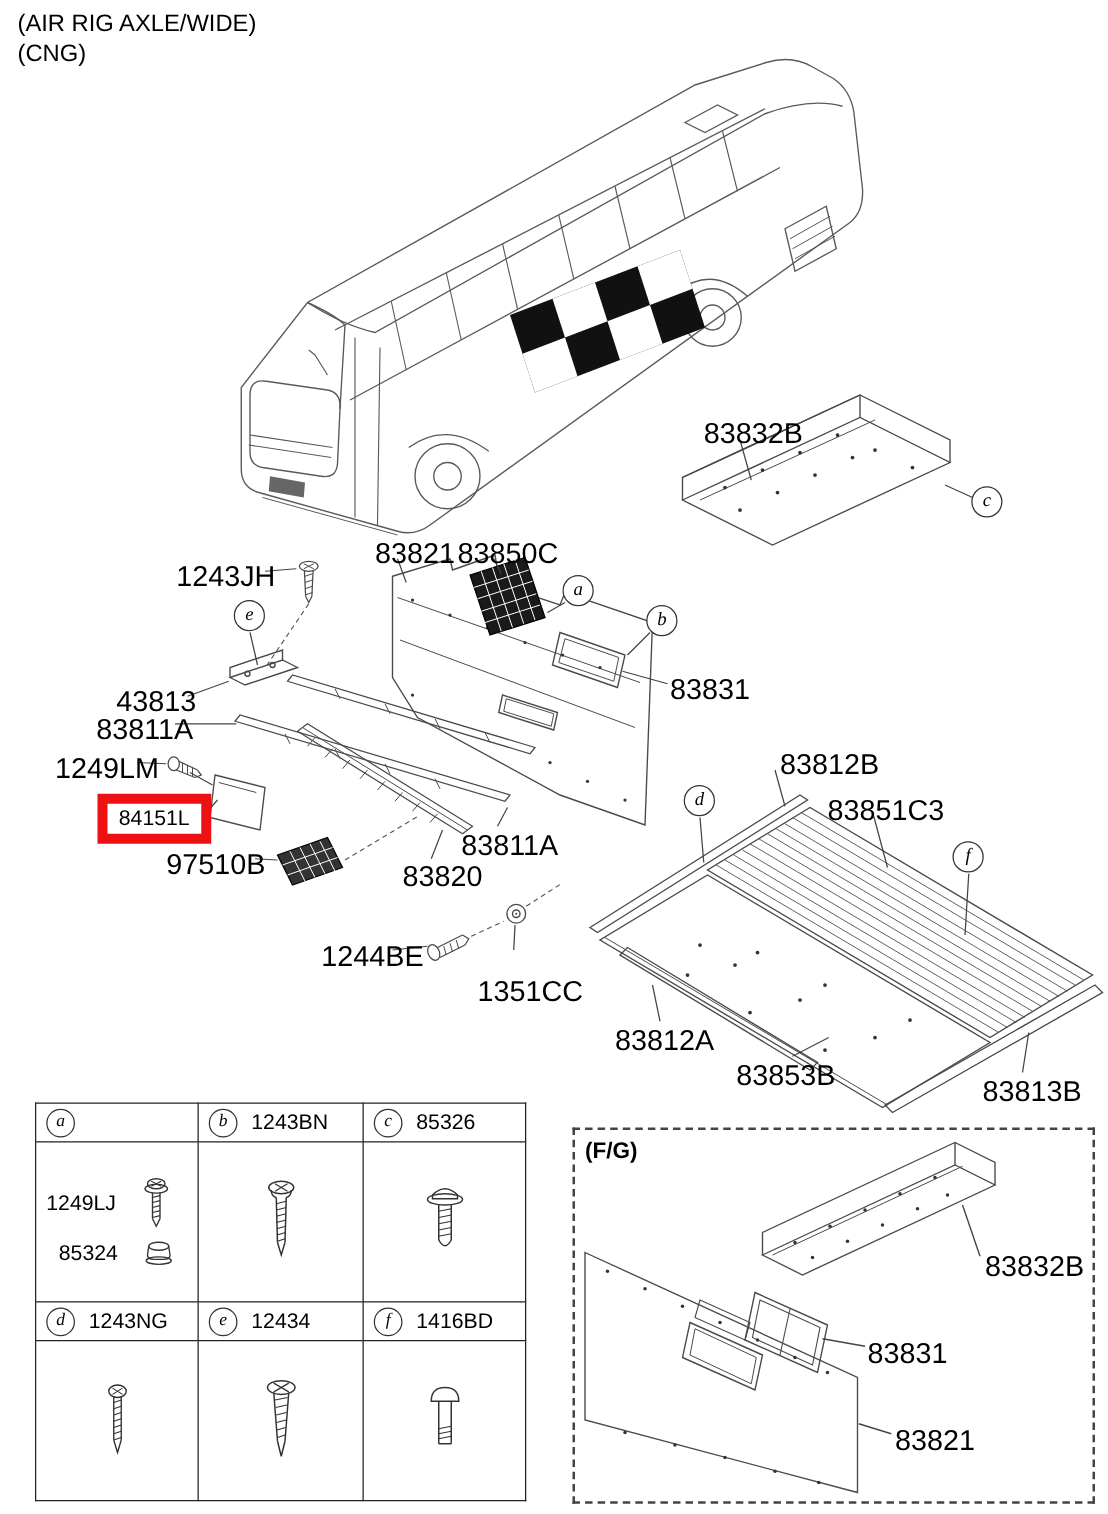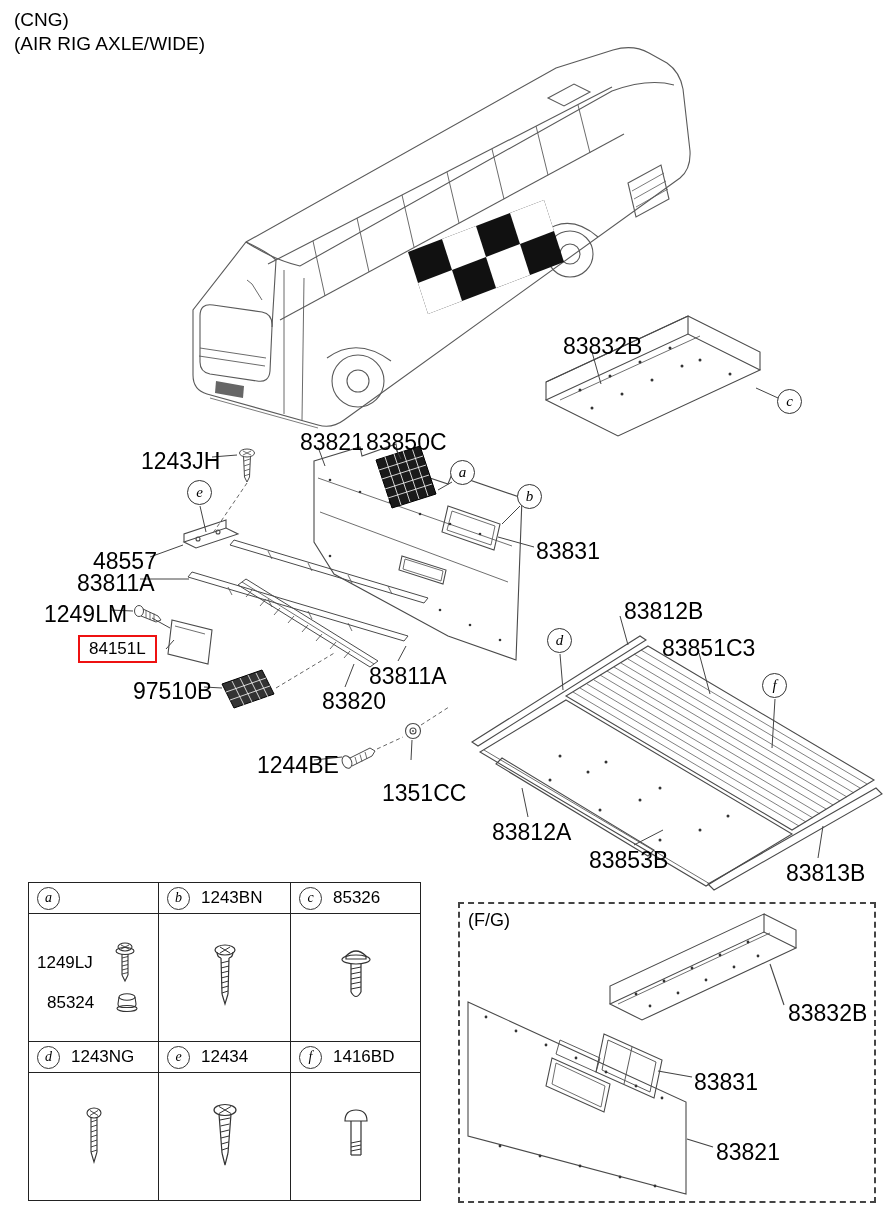--- a/index.html
+++ b/index.html
@@ -9,39 +9,39 @@
 
   svg.art { position:absolute; left:0; top:0; z-index:1; pointer-events:none; }
 
   .title { position:absolute; left:14px; top:8px; font-size:19px; line-height:1.25; z-index:3; }
 
   .part-label { position:absolute; font-size:23px; white-space:nowrap; z-index:3; }
   .callout { position:absolute; width:25px; height:25px; border:1.5px solid #333; border-radius:50%;
              background:#fff; display:flex; align-items:center; justify-content:center;
              font-family:"Liberation Serif", serif; font-style:italic; font-size:15px; z-index:3; }
 
-  .red-box { position:absolute; left:78px; top:635px; border:2px solid #14b8a6; padding:2px 9px;
+  .red-box { position:absolute; left:78px; top:635px; border:8px solid #14b8a6; padding:2px 9px;
              font-size:17px; background:transparent; z-index:3; }
 
   table.fastener-table { position:absolute; left:28px; top:882px; border-collapse:collapse;
                          background:#fff; z-index:2; table-layout:fixed; }
   .fastener-table td { border:1.3px solid #222; vertical-align:middle; font-size:17px; }
   .hdr-cell { height:31px; }
   .hdr-inner { display:flex; align-items:center; gap:11px; padding-left:8px; }
   .tbl-callout { width:23px; height:23px; border:1.4px solid #333; border-radius:50%; background:#fff;
                  display:inline-flex; align-items:center; justify-content:center; flex:0 0 auto;
                  font-family:"Liberation Serif", serif; font-style:italic; font-size:14px; }
   .icon-cell { height:128px; text-align:center; }
   .cell-a-row { display:flex; align-items:center; gap:19px; padding-left:8px; margin:7px 0; }
   .cell-a-row.indent { padding-left:18px; }
   .ficon { display:inline-block; vertical-align:middle; }
 
   .inset { position:absolute; left:458px; top:902px; width:418px; height:301px;
            border:2px dashed #444; z-index:0; }
-  .inset-title { position:absolute; left:468px; top:910px; font-size:18px; z-index:3; }
+  .inset-title { position:absolute; left:468px; top:910px; font-size:18px; z-index:3;font-weight:bold; }
 </style>
 </head>
 <body>
 
 <div class="screen">
 
   <div class="inset"></div>
 
   <svg class="art" width="886" height="1211" viewBox="0 0 886 1211">
 
@@ -290,30 +290,30 @@
 
       <g stroke="#444">
         <path d="M784,1005 L770,964"></path>
         <path d="M692,1077 L658,1071"></path>
         <path d="M713,1147 L687,1139"></path>
       </g>
     </g>
   </svg>
 
   <div class="title">
+    <div>(AIR RIG AXLE/WIDE)</div>
     <div>(CNG)</div>
-    <div>(AIR RIG AXLE/WIDE)</div>
   </div>
 
   <div class="part-label" style="left:563px;top:333px">83832B</div>
   <div class="part-label" style="left:141px;top:448px">1243JH</div>
   <div class="part-label" style="left:300px;top:429px">83821</div>
   <div class="part-label" style="left:366px;top:429px">83850C</div>
   <div class="part-label" style="left:536px;top:538px">83831</div>
-  <div class="part-label" style="left:93px;top:548px">48557</div>
+  <div class="part-label" style="left:93px;top:548px">43813</div>
   <div class="part-label" style="left:77px;top:570px">83811A</div>
   <div class="part-label" style="left:44px;top:601px">1249LM</div>
 
   <div class="red-box" style="border-color: rgb(238, 17, 17);">
     <span>84151L</span>
   </div>
 
   <div class="part-label" style="left:133px;top:678px">97510B</div>
   <div class="part-label" style="left:322px;top:688px">83820</div>
   <div class="part-label" style="left:369px;top:663px">83811A</div>

